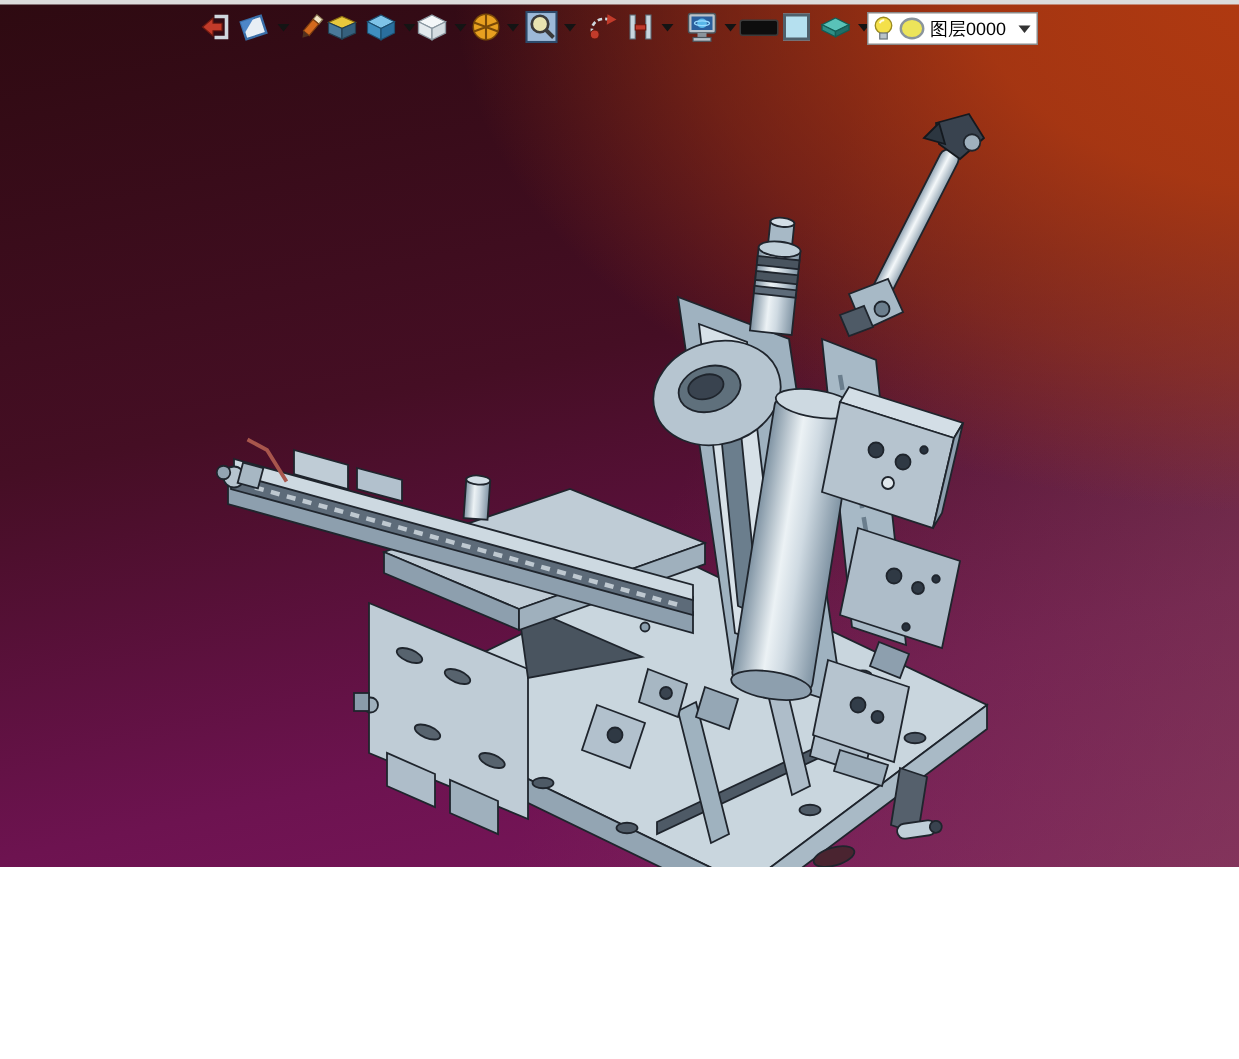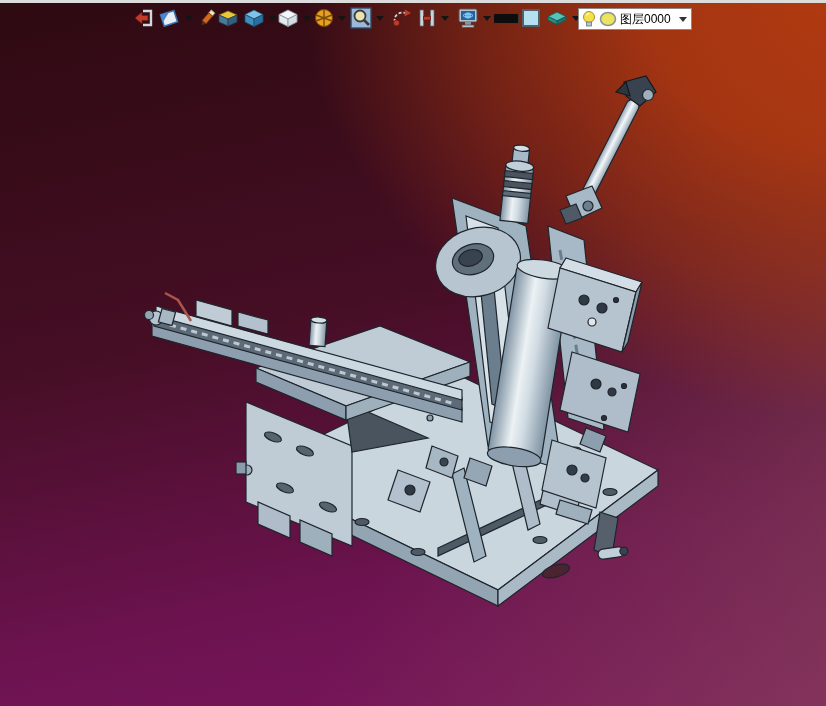--- a/index.html
+++ b/index.html
@@ -1,18 +1,18 @@
 <!DOCTYPE html>
 <html><head>
 <meta charset="utf-8">
 <style>
   html,body{margin:0;padding:0;}
   body{font-family:"Liberation Sans", sans-serif;}
   .canvas{
-    position:relative;width:826px;height:706px;overflow:hidden;
+    position:relative;width:826px;height:578px;overflow:hidden;
     background:
       radial-gradient(95% 85% at 105% -2%, #b23a10 0%, rgba(178,58,16,.88) 28%, rgba(178,58,16,.45) 52%, rgba(178,58,16,0) 72%),
       linear-gradient(115deg, rgba(130,90,75,0) 55%, rgba(140,100,85,.38) 100%),
       linear-gradient(168deg, #2e0a11 0%, #450e24 42%, #6d1350 76%, #7d165f 100%);
   }
   .top-strip{position:absolute;top:0;left:0;width:826px;height:3px;background:#dcdcdc;}
   
   .toolbar{position:absolute;top:3px;left:0;width:826px;height:30px;}
   .tb{position:absolute;top:3px;height:24px;display:flex;align-items:center;gap:2px;cursor:pointer;}
   .tb svg{display:block;}

